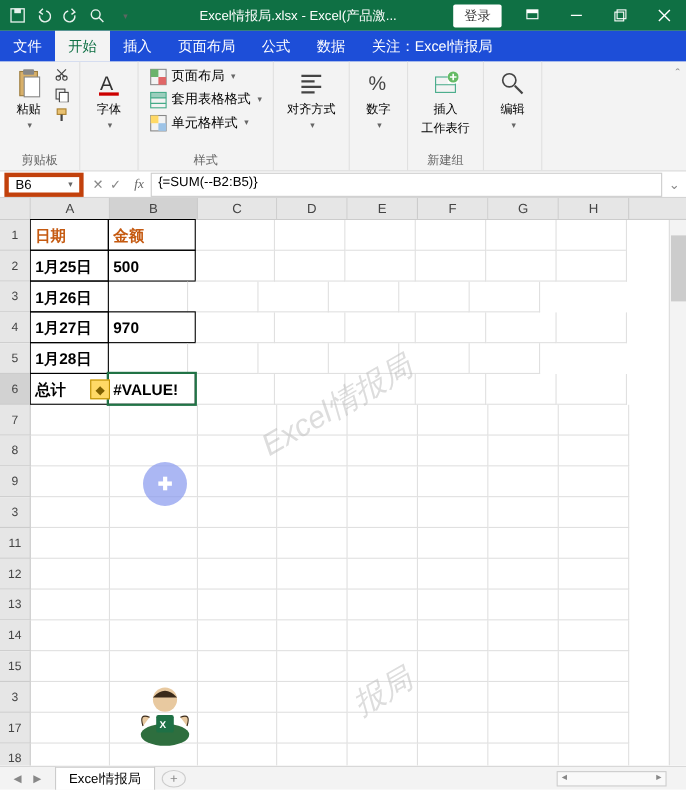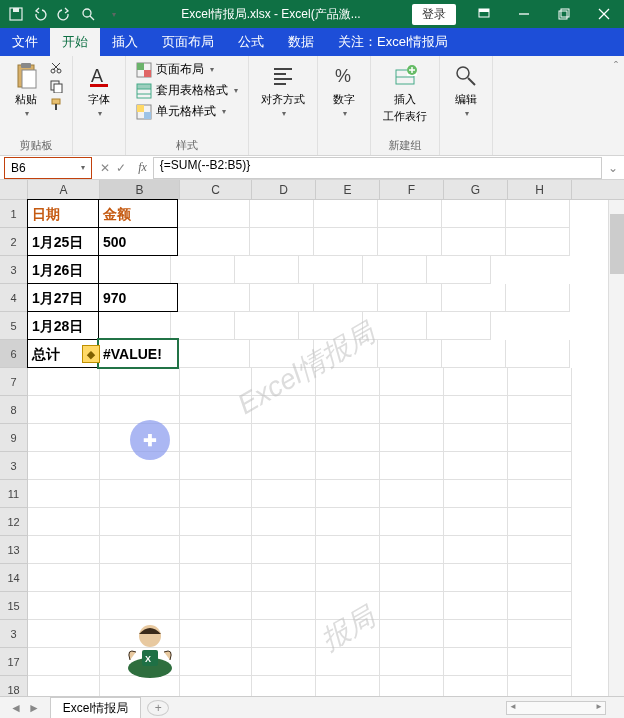--- a/index.html
+++ b/index.html
@@ -26,21 +26,21 @@
 .ribbon-top { display: flex; align-items: flex-start; gap: 4px; flex: 1; }
 .big-btn { display: flex; flex-direction: column; align-items: center; justify-content: center; gap: 2px; font-size: 11px; padding: 2px 4px; }
 .big-icon { width: 28px; height: 28px; display: flex; align-items: center; justify-content: center; }
 .small-stack { display: flex; flex-direction: column; gap: 2px; justify-content: center; }
 .small-item { display: flex; align-items: center; gap: 4px; font-size: 12px; padding: 1px 2px; }
 .small-icon { width: 16px; height: 16px; display: flex; align-items: center; justify-content: center; }
 .drop { font-size: 8px; color: #666; margin-left: 2px; }
 
 
 .namebox-row { height: 24px; display: flex; align-items: center; border-bottom: 1px solid #d4d4d4; background: #fff; }
-.namebox { width: 88px; height: 22px; border: 1px solid #c2410c; margin: 0 2px 0 4px; display: flex; align-items: center; padding: 0 6px; font-size: 12px; justify-content: space-between; }
+.namebox { width: 72px; height: 22px; border: 4px solid #c2410c; margin: 0 2px 0 4px; display: flex; align-items: center; padding: 0 6px; font-size: 12px; justify-content: space-between; }
 .fx-btns { display: flex; gap: 6px; padding: 0 6px; color: #888; }
 .fx-label { font-style: italic; font-family: serif; color: #666; padding: 0 6px; }
 .formula-input { flex: 1; height: 22px; border: 1px solid #ccc; padding: 0 6px; font-size: 12px; background: #fff; }
 
 
 .grid-area { position: relative; height: 516px; overflow: hidden; background: #fff; }
 .col-headers { display: flex; height: 20px; background: #e6e6e6; border-bottom: 1px solid #ccc; position: sticky; top: 0; }
 .corner { width: 28px; border-right: 1px solid #ccc; background: #e6e6e6; }
 .col-h { text-align: center; border-right: 1px solid #ccc; font-size: 12px; line-height: 20px; color: #444; background: #e6e6e6; }
 .col-h.sel { background: #d2d2d2; }

